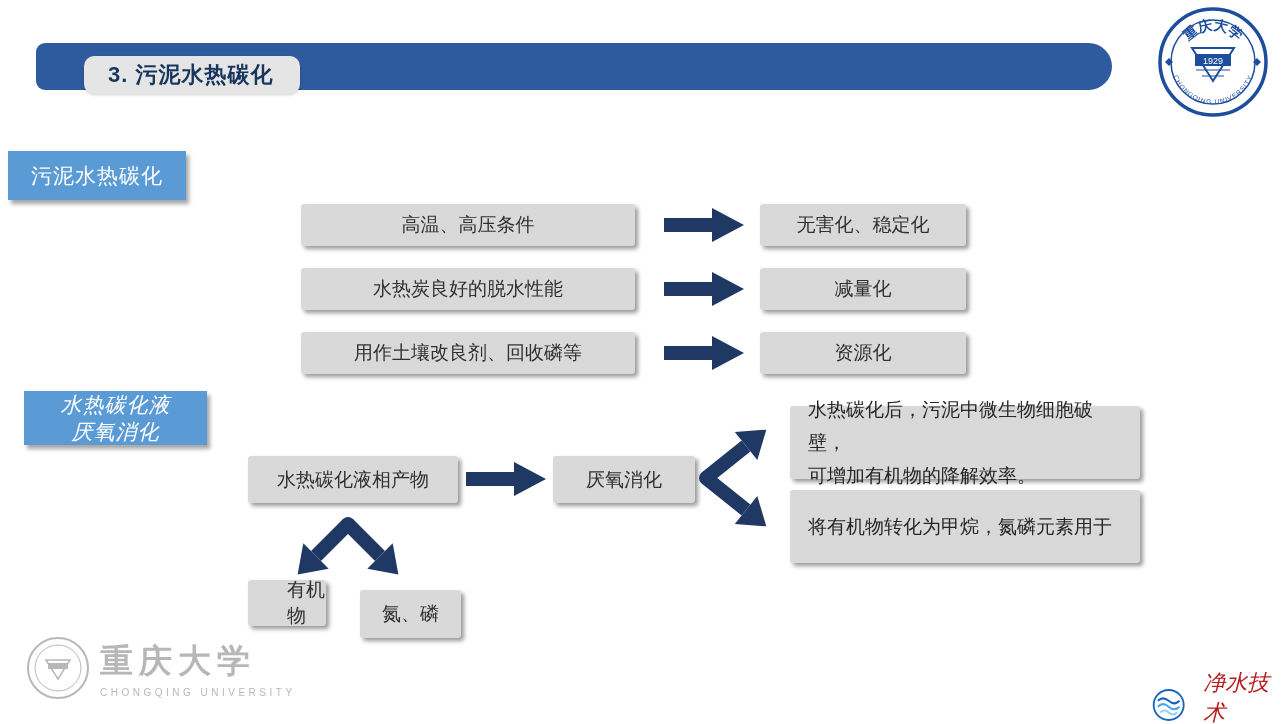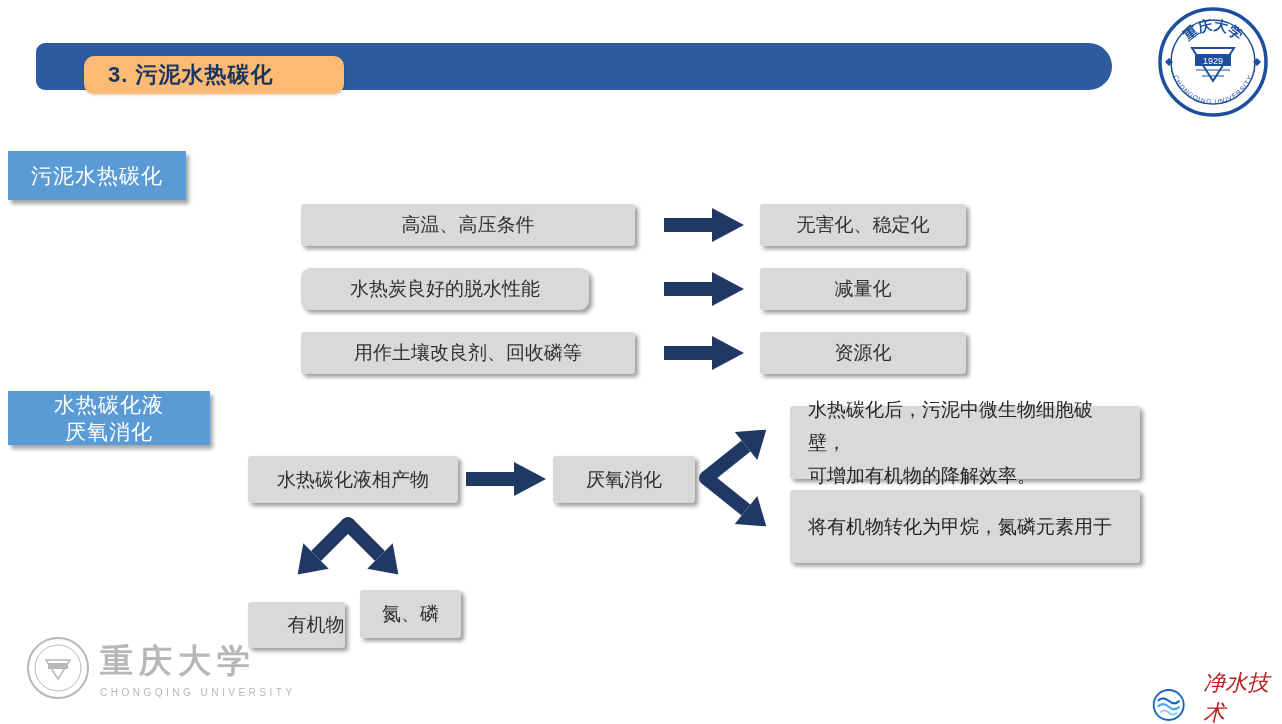--- a/index.html
+++ b/index.html
@@ -1,20 +1,20 @@
 <!DOCTYPE html>
 <html><head>
 <meta charset="utf-8">
 <style>
   * { margin:0; padding:0; box-sizing:border-box; }
   body { font-family:"Liberation Sans","DejaVu Sans",sans-serif; background:#ffffff; }
   .slide { position:relative; width:1282px; height:724px; background:#ffffff; overflow:hidden; }
   .abs { position:absolute; }
   .banner { left:36px; top:43px; width:1076px; height:47px; background:#2e5b9e; border-radius:10px 26px 26px 10px; }
-  .title-tab { left:84px; top:56px; width:260px; height:38px; background:#fdba74; border-radius:10px; display:flex; align-items:center; padding-left:24px; box-shadow:0 1px 3px rgba(0,0,0,0.18); }
+  .title-tab { left:84px; top:56px; width:216px; height:38px; background:#e5e5e5; border-radius:10px; display:flex; align-items:center; padding-left:24px; box-shadow:0 1px 3px rgba(0,0,0,0.18); }
   .title-text { font-size:22px; font-weight:bold; color:#17355e; letter-spacing:1px; }
   .blue-label { background:#5b9bd5; box-shadow:3px 4px 4px rgba(0,0,0,0.35); color:#ffffff; font-size:21px; display:flex; flex-direction:column; align-items:center; justify-content:center; line-height:27px; letter-spacing:1px; }
   .gray-box { background:#d9d9d9; border-radius:3px; box-shadow:3px 3px 4px rgba(0,0,0,0.4); display:flex; align-items:center; justify-content:center; color:#303030; font-size:19px; }
   .note-box { background:#d9d9d9; border-radius:3px; box-shadow:3px 3px 4px rgba(0,0,0,0.4); color:#262626; font-size:19px; padding:4px 18px; display:flex; flex-direction:column; justify-content:center; }
   .note-box span { line-height:33px; display:block; }
   .footer-univ { display:flex; align-items:center; gap:10px; opacity:0.8; }
   .cal-name { font-family:"DejaVu Serif","Liberation Serif",serif; font-size:33px; font-weight:bold; color:#a6a6a6; letter-spacing:6px; }
   .cal-en { font-size:10px; color:#a6a6a6; letter-spacing:3.5px; margin-top:3px; }
   .footer-journal { display:flex; align-items:center; gap:7px; }
   .journal-name { font-family:"DejaVu Serif","Liberation Serif",serif; font-size:22px; font-weight:normal; font-style:italic; color:#b91c1c;margin-left:11px; }
@@ -56,41 +56,41 @@
   <div class="abs gray-box" style="left:301px; top:204px; width:334px; height:42px;">
     <span>高温、高压条件</span>
   </div>
   <svg class="abs" style="left:664px; top:207px;" width="80" height="36" viewBox="0 0 80 36">
     <polygon points="0,11 48,11 48,1 80,18 48,35 48,25 0,25" fill="#1f3864"></polygon>
   </svg>
   <div class="abs gray-box" style="left:760px; top:204px; width:206px; height:42px;">
     <span>无害化、稳定化</span>
   </div>
 
-  <div class="abs gray-box" style="left:301px; top:268px; width:288px; height:42px;border-radius:9px;">
+  <div class="abs gray-box" style="left:301px; top:268px; width:334px; height:42px;">
     <span>水热炭良好的脱水性能</span>
   </div>
   <svg class="abs" style="left:664px; top:271px;" width="80" height="36" viewBox="0 0 80 36">
     <polygon points="0,11 48,11 48,1 80,18 48,35 48,25 0,25" fill="#1f3864"></polygon>
   </svg>
   <div class="abs gray-box" style="left:760px; top:268px; width:206px; height:42px;">
     <span>减量化</span>
   </div>
 
   <div class="abs gray-box" style="left:301px; top:332px; width:334px; height:42px;">
     <span>用作土壤改良剂、回收磷等</span>
   </div>
   <svg class="abs" style="left:664px; top:335px;" width="80" height="36" viewBox="0 0 80 36">
     <polygon points="0,11 48,11 48,1 80,18 48,35 48,25 0,25" fill="#1f3864"></polygon>
   </svg>
   <div class="abs gray-box" style="left:760px; top:332px; width:206px; height:42px;">
     <span>资源化</span>
   </div>
 
-  <div class="abs blue-label" style="left:8px; top:391px; width:202px; height:54px;">
+  <div class="abs blue-label" style="left:24px; top:391px; width:183px; height:54px;font-style:italic;">
     <span>水热碳化液</span>
     <span>厌氧消化</span>
   </div>
 
   <div class="abs gray-box" style="left:248px; top:456px; width:210px; height:47px;">
     <span>水热碳化液相产物</span>
   </div>
   <svg class="abs" style="left:466px; top:461px;" width="80" height="36" viewBox="0 0 80 36">
     <polygon points="0,11 48,11 48,1 80,18 48,35 48,25 0,25" fill="#1f3864"></polygon>
   </svg>
@@ -115,21 +115,21 @@
   </div>
 
   <svg class="abs" style="left:278px; top:516px;" width="140" height="70" viewBox="0 0 140 70">
     <circle cx="70" cy="8" r="7" fill="#1f3864"></circle>
     <path d="M70,8 L38,40" stroke="#1f3864" stroke-width="14" fill="none"></path>
     <polygon points="19.6,58.4 50.7,52.7 25.3,27.3" fill="#1f3864"></polygon>
     <path d="M70,8 L102,40" stroke="#1f3864" stroke-width="14" fill="none"></path>
     <polygon points="120.4,58.4 89.3,52.7 114.7,27.3" fill="#1f3864"></polygon>
   </svg>
 
-  <div class="abs gray-box" style="left:248px; top:602px; width:97px; height:46px;padding-left:39px;">
+  <div class="abs gray-box" style="left:248px; top:580px; width:78px; height:46px;padding-left:39px;">
     <span>有机物</span>
   </div>
   <div class="abs gray-box" style="left:360px; top:590px; width:101px; height:48px;">
     <span>氮、磷</span>
   </div>
 
   <div class="abs footer-univ" style="left:26px; top:636px;">
     <svg width="64" height="64" viewBox="0 0 64 64">
       <circle cx="32" cy="32" r="30" fill="none" stroke="#a6a6a6" stroke-width="2"></circle>
       <circle cx="32" cy="32" r="23" fill="none" stroke="#a6a6a6" stroke-width="1"></circle>

